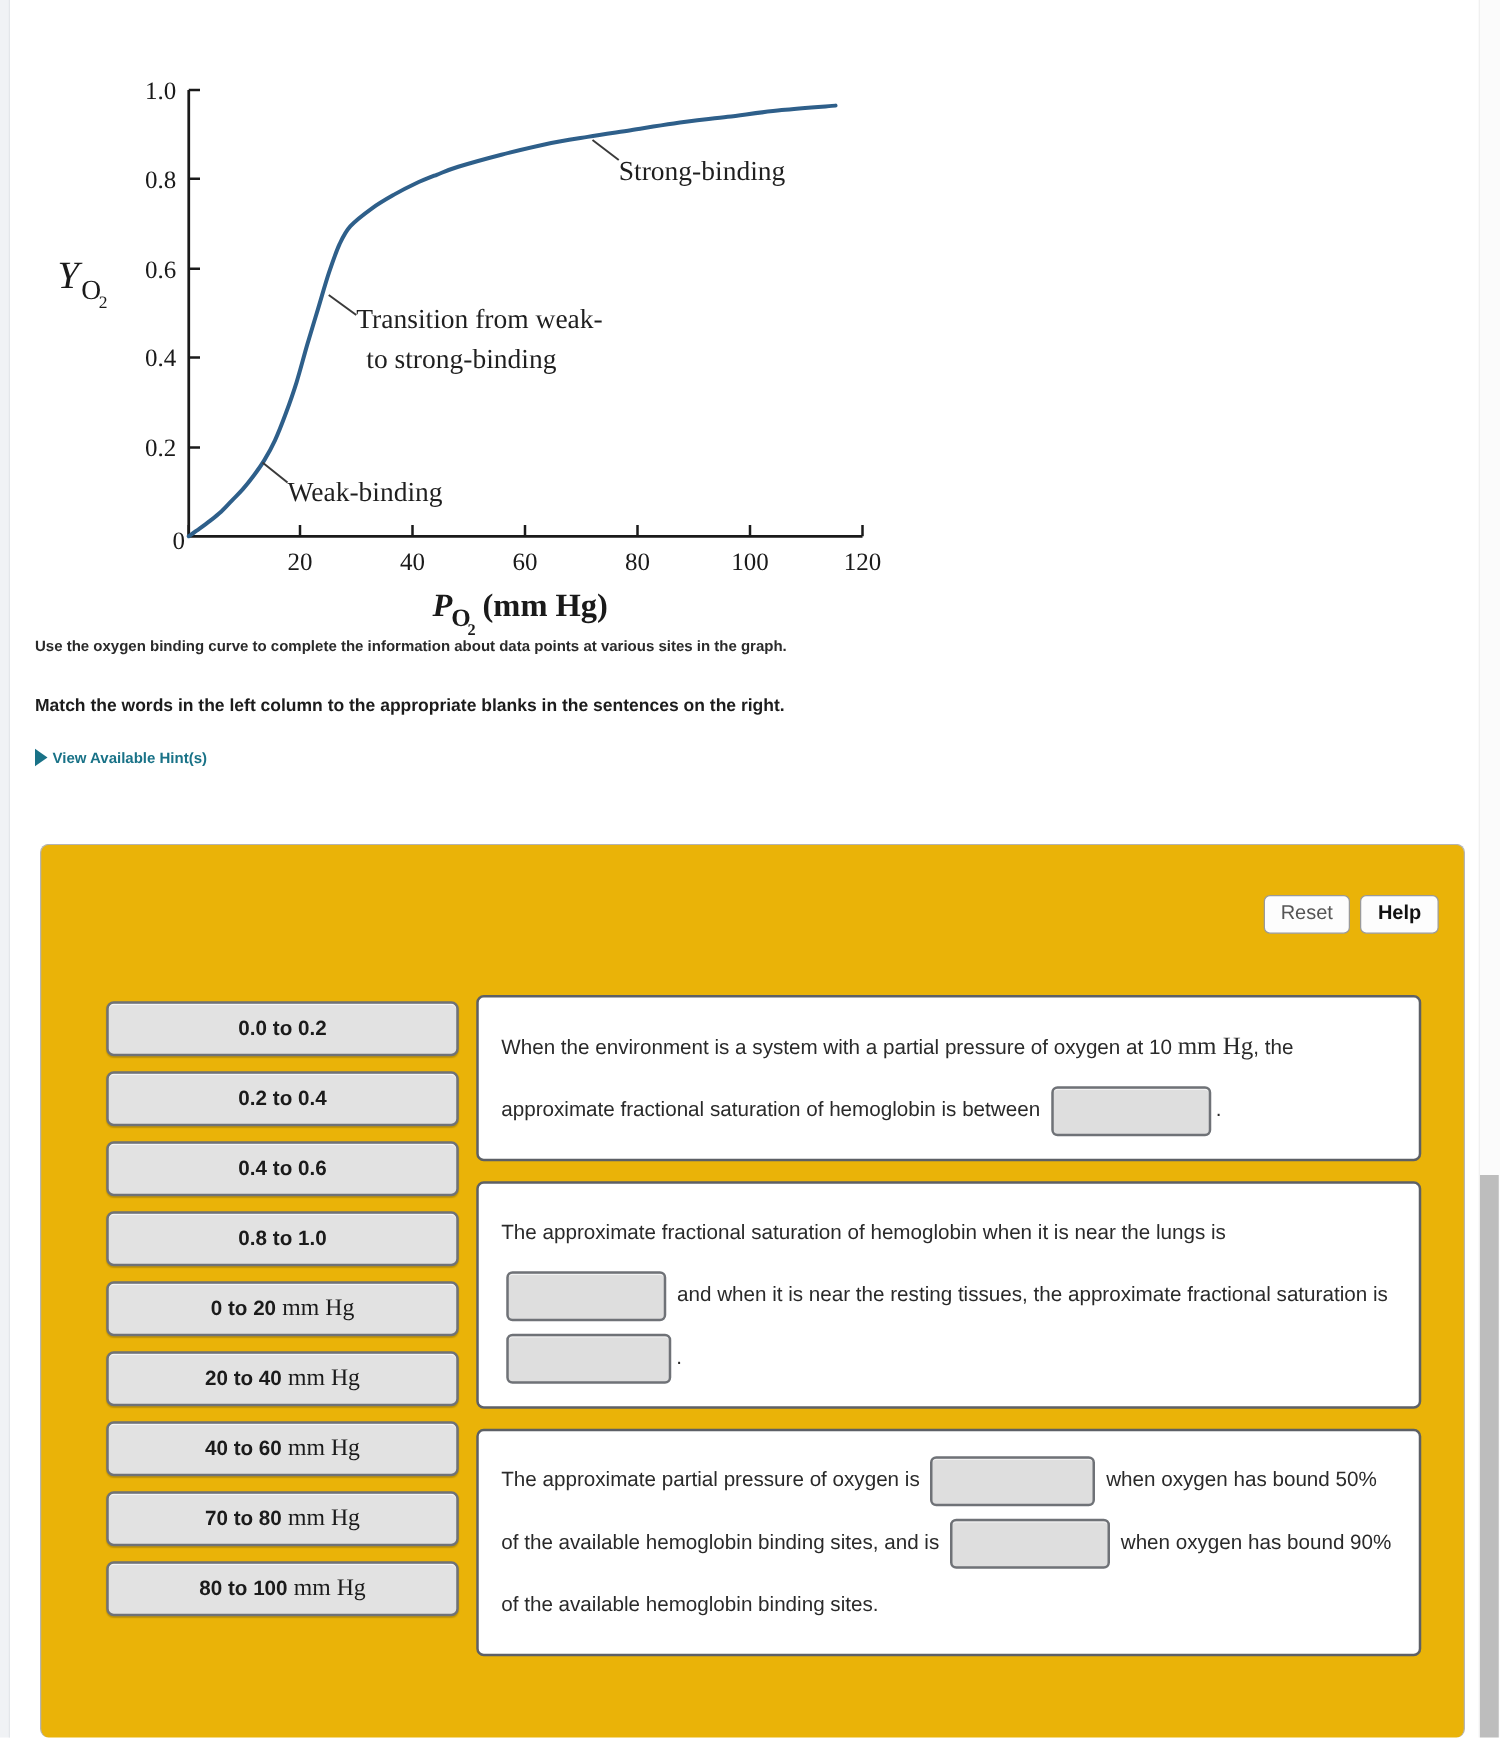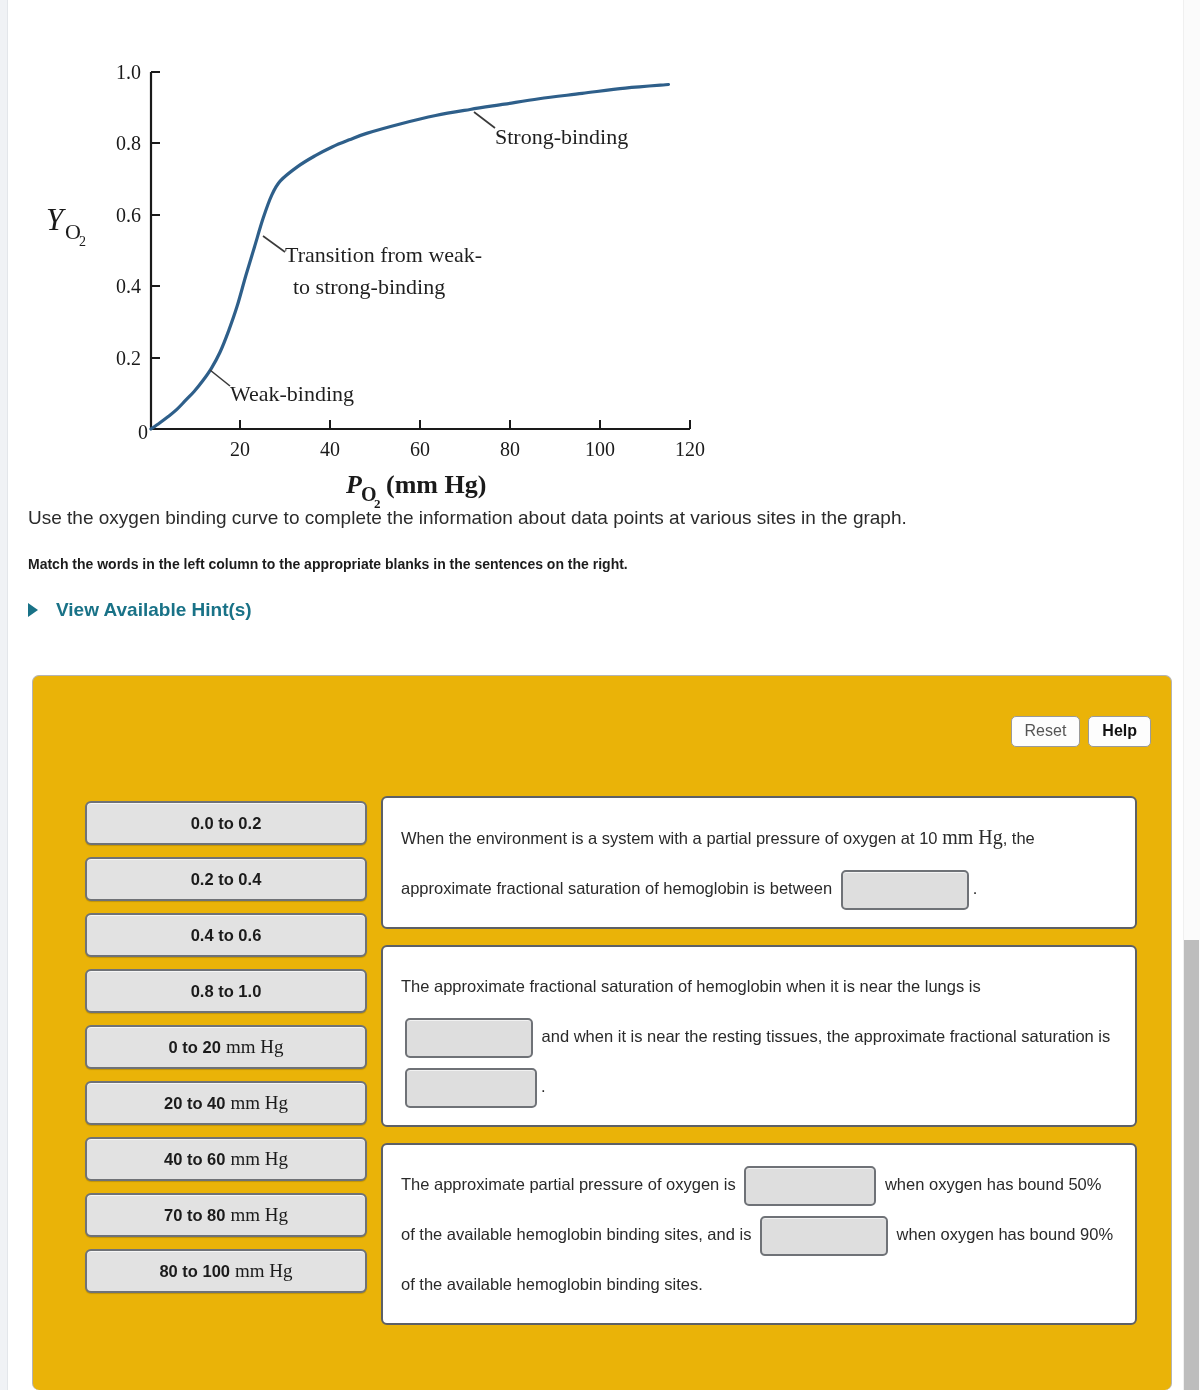--- a/index.html
+++ b/index.html
@@ -31,39 +31,40 @@
   }
   .figure svg { display: block; }
 
   
   .prose {
     position: absolute;
     left: 28px; top: 505px;
     width: 990px;
   }
   .prose-p {
-    font-size: 19px;
+    font-size: 12px;
     line-height: 25px;
     color: #2b2b2b;
     margin: 0 0 22px 0;
+    font-weight: bold;
   }
   .prose-strong {
     font-size: 14px;
     line-height: 25px;
     font-weight: bold;
     color: #1c1c1c;
     margin: 0 0 22px 0;
   }
   .hint-link {
     display: flex;
     align-items: center;
-    gap: 18px;
+    gap: 4px;
     color: #197287;
     font-weight: bold;
-    font-size: 19px;
+    font-size: 12px;
     cursor: pointer;
     width: max-content;
   }
   .hint-tri {
     width: 0; height: 0;
     border-left: 10px solid #197287;
     border-top: 7px solid transparent;
     border-bottom: 7px solid transparent;
   }
 

